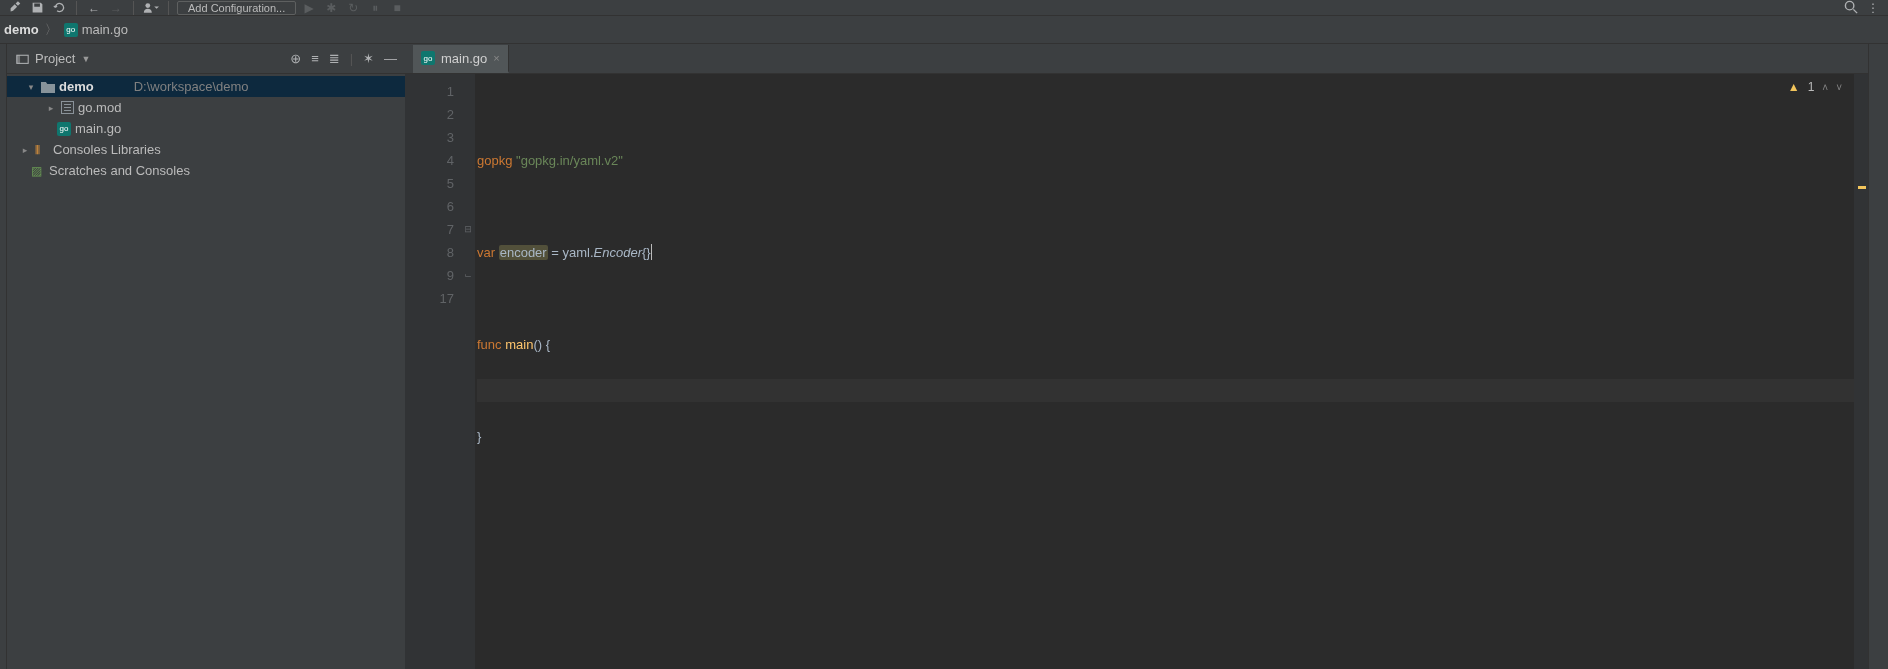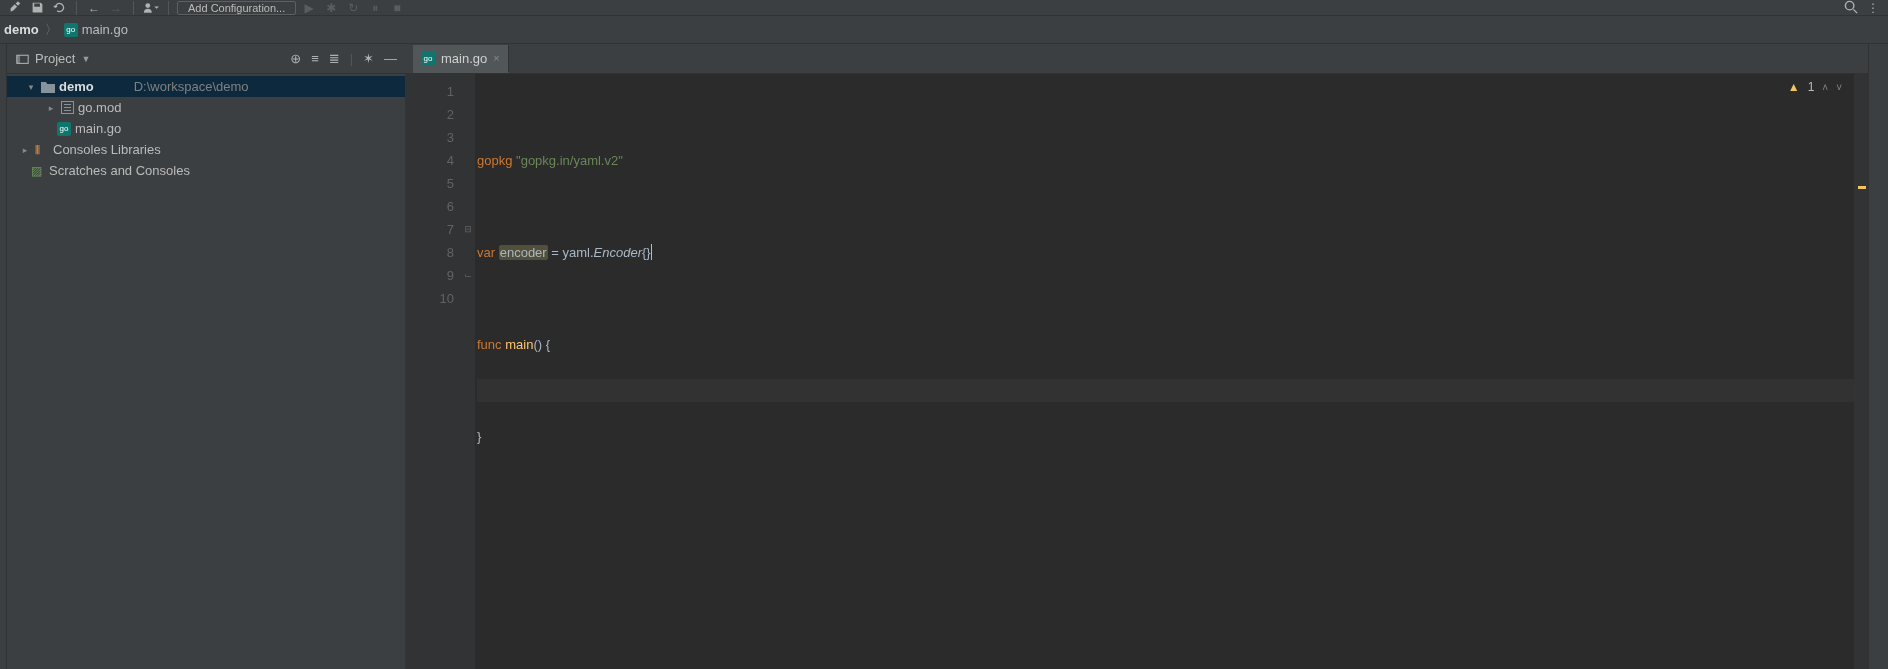--- a/index.html
+++ b/index.html
@@ -201,21 +201,21 @@
       <div class="gutter">
         <div class="ln">1</div>
         <div class="ln">2</div>
         <div class="ln">3</div>
         <div class="ln">4</div>
         <div class="ln">5</div>
         <div class="ln">6</div>
         <div class="ln">7</div>
         <div class="ln">8</div>
         <div class="ln">9</div>
-        <div class="ln">10</div>
+        <div class="ln">17</div>
       </div>
       <div class="fold-strip">
         <div class="fm"></div>
           <div class="fm"></div>
           <div class="fm"></div>
           <div class="fm"></div>
           <div class="fm"></div>
           <div class="fm"></div>
         <div class="fm">⊟</div>
         <div class="fm"></div>

